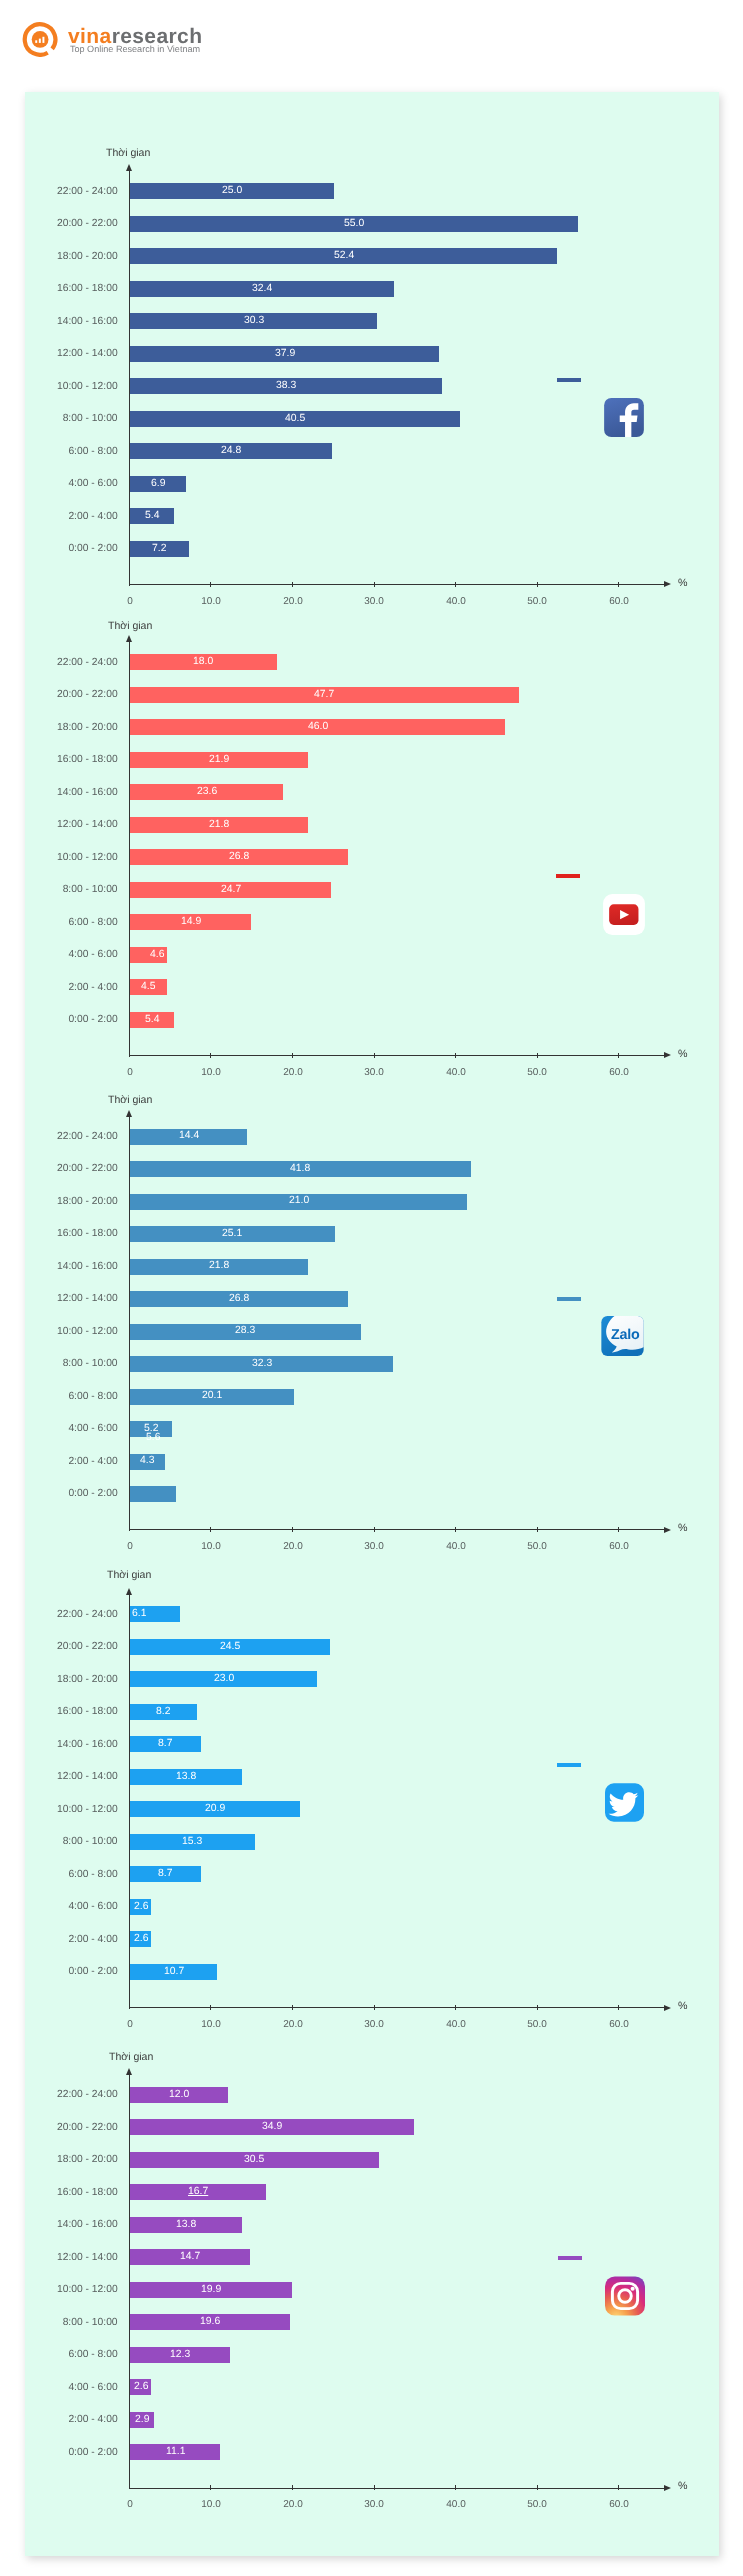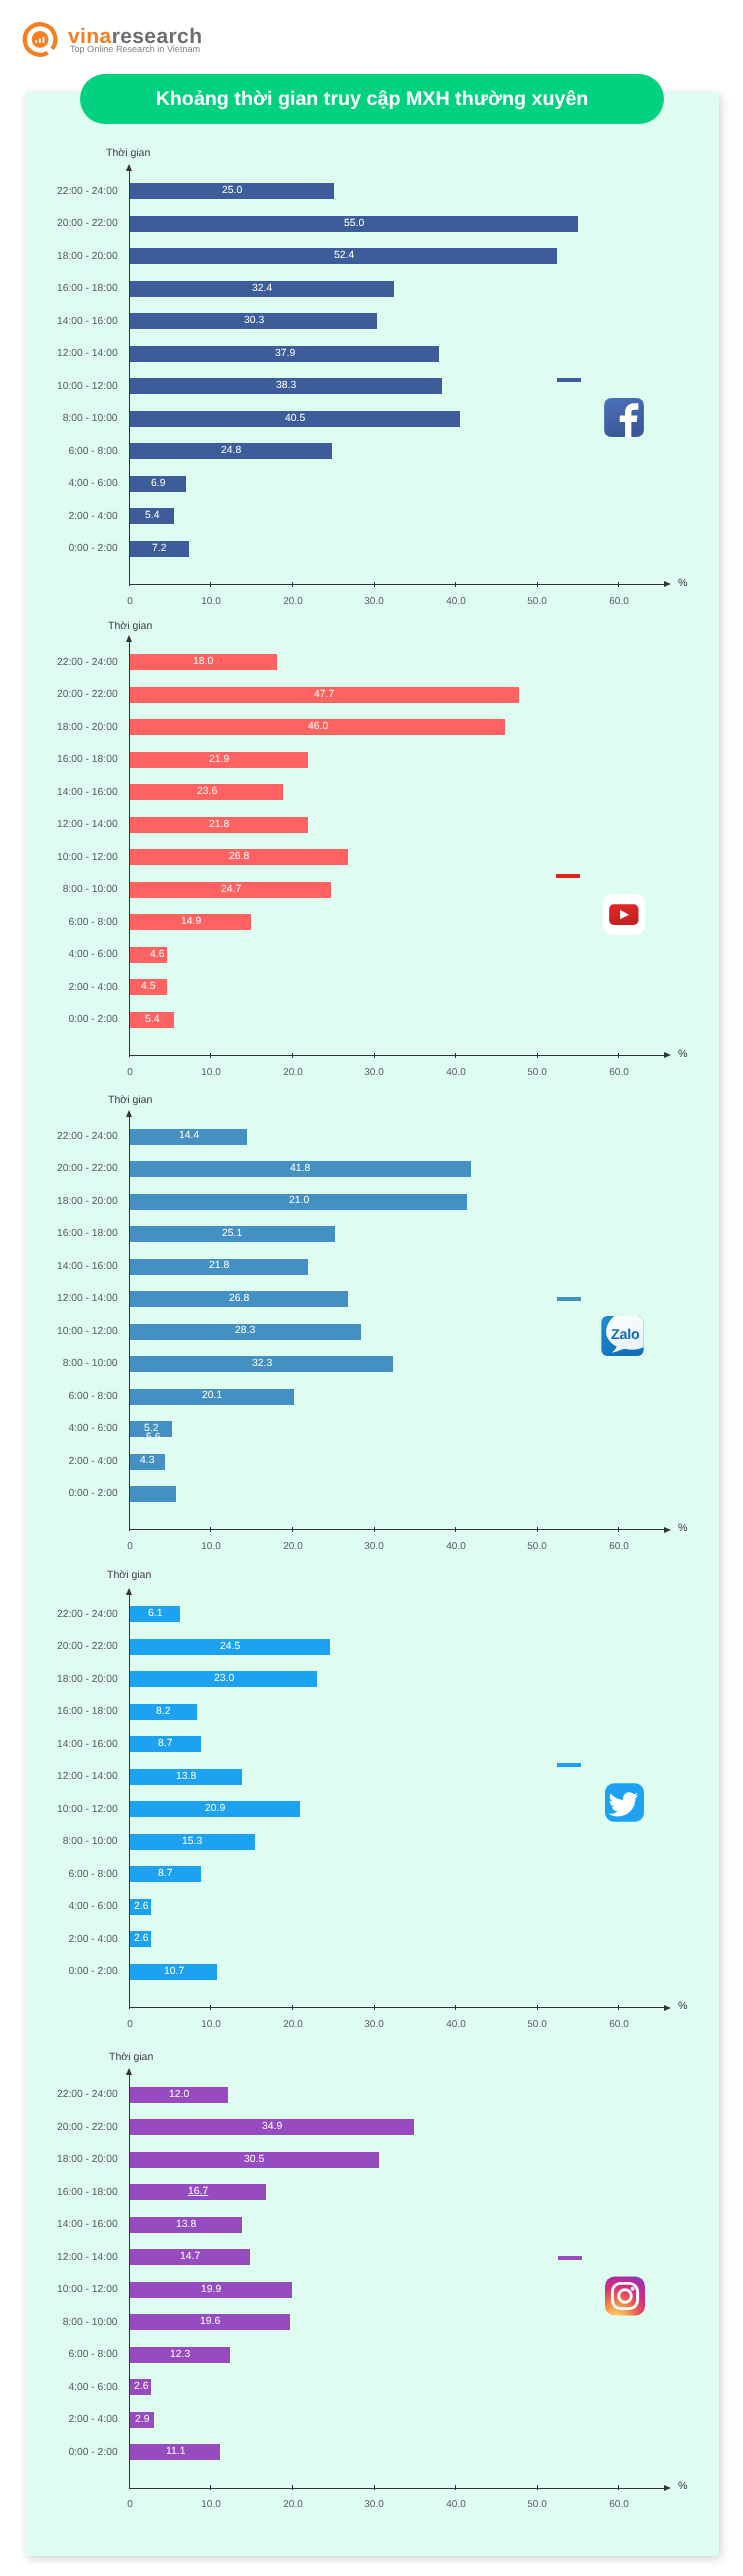--- a/index.html
+++ b/index.html
@@ -64,23 +64,20 @@
       <rect x="17.3" y="25.2" width="2.55" height="3.4" fill="#ffffff"></rect>
       <rect x="22.0" y="23.0" width="2.55" height="5.6" fill="#ffffff"></rect>
       <rect x="26.7" y="20.6" width="2.55" height="8.0" fill="#ffffff"></rect>
     </svg>
     <div class="logo-words">
       <div class="logo-name"><span class="p1">vina</span><span class="p2">research</span></div>
       <div class="logo-tag">Top Online Research in Vietnam</div>
     </div>
   </div>
 
-  <div class="banner">
-    <div class="banner-title">Khoảng thời gian truy cập MXH thường xuyên</div>
-  </div>
 
   <div id="charts">
       <div class="chart" style="top: 0px;">
         <div class="ytitle" style="left:106px;top:147px">Thời gian</div>
 <div class="yarrow" style="left:126px;top:164px"></div>
 <div class="yaxis" style="left:129px;top:171px;height:415px"></div>
 <div class="xaxis" style="left:129px;top:584px;width:535px"></div>
 <div class="xarrow" style="left:664px;top:581px"></div>
 <div class="xtitle" style="left:678px;top:577px">%</div>
 <div class="ticklab" style="left:107px;top:596px;width:46px">0</div>
@@ -308,21 +305,21 @@
 <div class="tick" style="left:374px;top:2005px"></div>
 <div class="ticklab" style="left:351px;top:2019px;width:46px">30.0</div>
 <div class="tick" style="left:455px;top:2005px"></div>
 <div class="ticklab" style="left:433px;top:2019px;width:46px">40.0</div>
 <div class="tick" style="left:537px;top:2005px"></div>
 <div class="ticklab" style="left:514px;top:2019px;width:46px">50.0</div>
 <div class="tick" style="left:618px;top:2005px"></div>
 <div class="ticklab" style="left:596px;top:2019px;width:46px">60.0</div>
 <div class="catlab" style="left:-0.4px;top:1609px;width:118px">22:00 - 24:00</div>
 <div class="bar" style="left:130px;top:1606px;width:50px;height:16.3px;background:#1DA1F1"></div>
-<div class="barval" style="left: 148px; top: 1608px; text-align: right;">6.1</div>
+<div class="barval" style="left: 132px; top: 1608px; text-align: right;">6.1</div>
 <div class="catlab" style="left:-0.4px;top:1641px;width:118px">20:00 - 22:00</div>
 <div class="bar" style="left:130px;top:1639px;width:200px;height:16.3px;background:#1DA1F1"></div>
 <div class="barval" style="left: 220px; top: 1641px; text-align: left;">24.5</div>
 <div class="catlab" style="left:-0.4px;top:1674px;width:118px">18:00 - 20:00</div>
 <div class="bar" style="left:130px;top:1671px;width:187px;height:16.3px;background:#1DA1F1"></div>
 <div class="barval" style="left: 214px; top: 1673px; text-align: left;">23.0</div>
 <div class="catlab" style="left:-0.4px;top:1706px;width:118px">16:00 - 18:00</div>
 <div class="bar" style="left:130px;top:1704px;width:67px;height:16.3px;background:#1DA1F1"></div>
 <div class="barval" style="left: 156px; top: 1706px; text-align: left;">8.2</div>
 <div class="catlab" style="left:-0.4px;top:1739px;width:118px">14:00 - 16:00</div>

